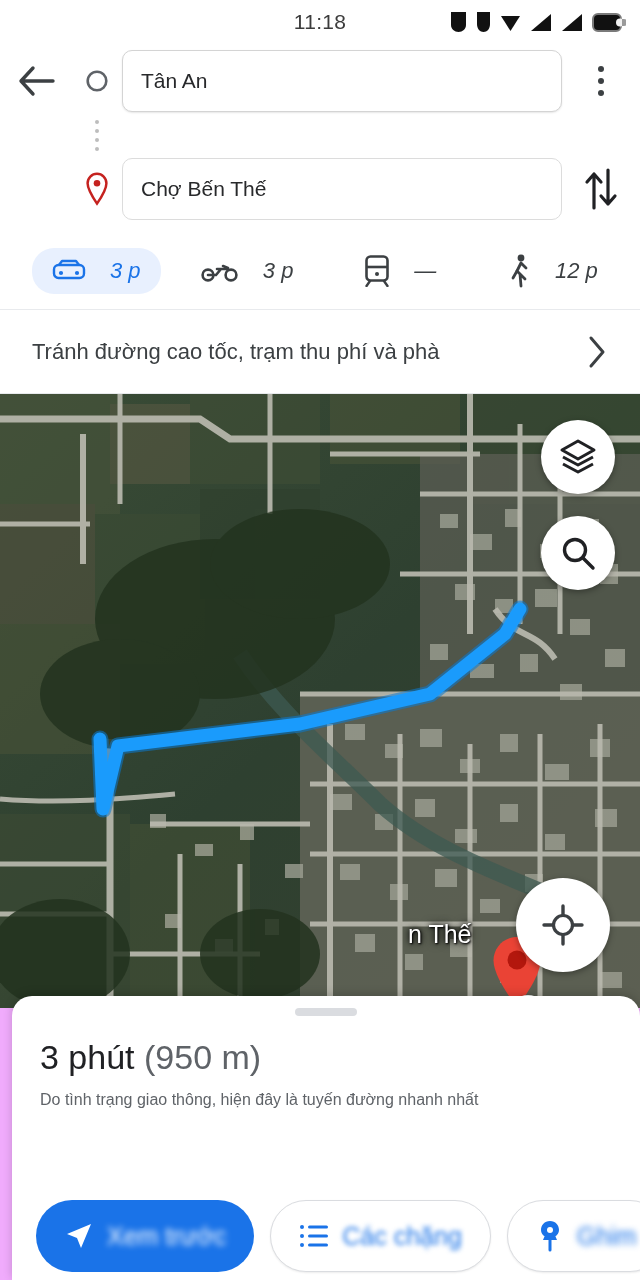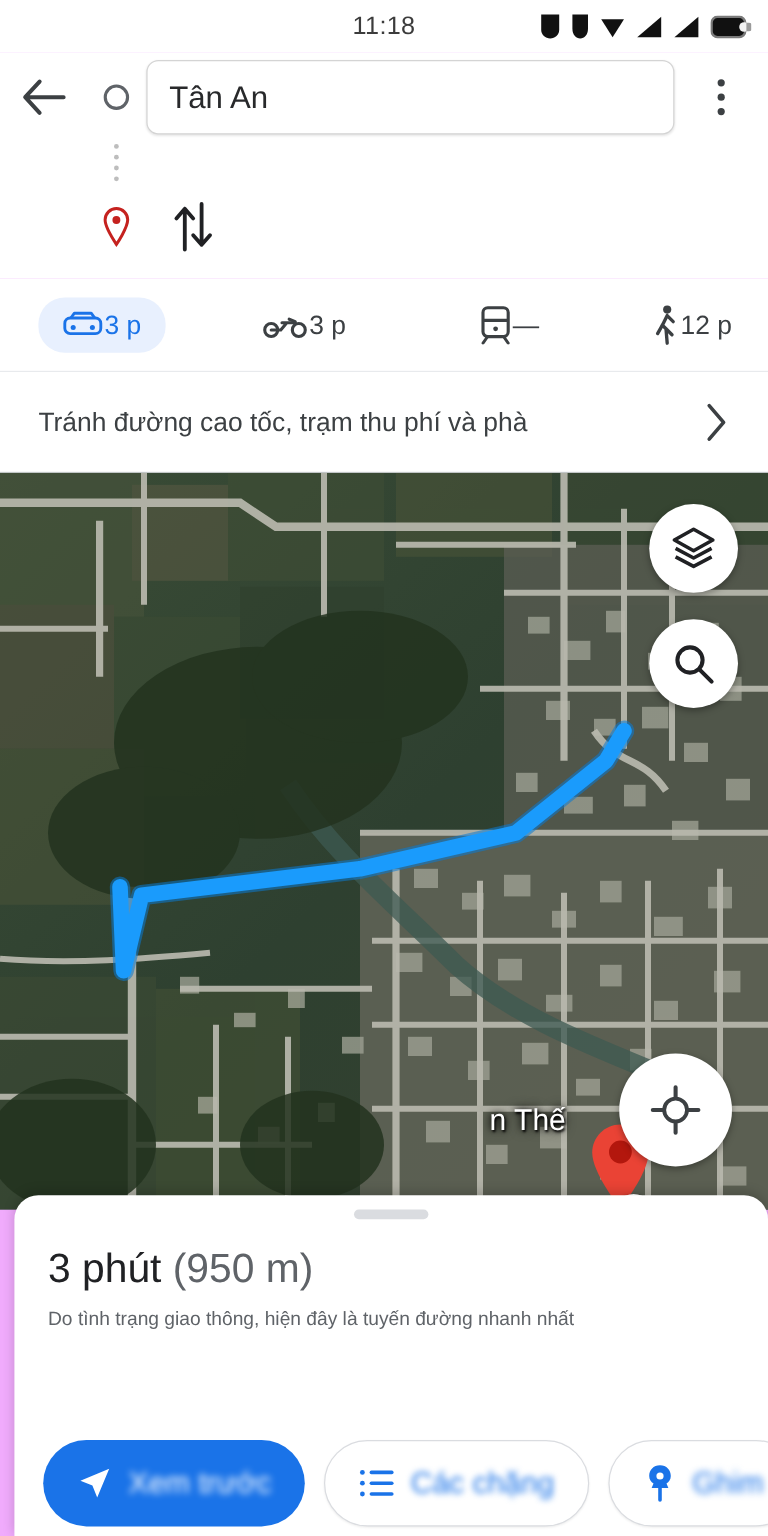--- a/index.html
+++ b/index.html
@@ -23,39 +23,39 @@
   .si { display:block; }
 
   
   .header { background:#fff; padding: 0 0 6px 0; position: relative; }
   .row-origin, .row-dest { display:flex; align-items:center; height: 74px; }
   .back-btn { width: 72px; display:flex; align-items:center; justify-content:center; }
   .nodecol { width: 50px; display:flex; align-items:center; justify-content:center; }
   .field {
     flex: 1; height: 62px; border: 1px solid #dcdcdc; border-radius: 10px;
     display: flex; align-items: center; padding: 0 18px; background: #fff;
-    font-size: 26px; color: #28292b; overflow: hidden; white-space: nowrap;
+    font-size: 21px; color: #28292b; overflow: hidden; white-space: nowrap;
   }
   .field.focused { border-color: #d4d4d4; box-shadow: 0 1px 2px rgba(0,0,0,.10); }
   .endcol { width: 78px; display:flex; align-items:center; justify-content:center; }
   .dots-vert { display:flex; flex-direction:column; gap:6px; align-items:center; }
   .dots-vert i { width:6px; height:6px; border-radius:50%; background:#3c4043; display:block; }
   .dotted-line { display:flex; flex-direction:column; gap:5px; align-items:center; }
   .dotted-line i { width:4px; height:4px; border-radius:50%; background:#bdbdbd; display:block; }
   .connector { height: 34px; display:flex; }
 
   
   .modes {
     display:flex; align-items:center; height: 78px;
     padding: 0 10px; background:#fff;
     border-bottom: 1px solid #e8eaed;
   }
   .mode {
-    display:flex; align-items:center; gap: 1px;
-    padding: 10px 20px; border-radius: 22px; flex: 1; justify-content:flex-end;
+    display:flex; align-items:center; gap: 24px;
+    padding: 10px 20px; border-radius: 22px; flex: 1; justify-content:center;font-style:italic;
   }
   .mode.active { background: #e8f0fe; flex: 0 0 auto; margin-left: 22px; margin-right: 10px;}
   .mode .lbl { font-size: 22px; color: #3c4043; }
   .mode.active .lbl { color: #1a73e8; }
 
   
   .options {
     display:flex; align-items:center; justify-content:space-between;
     height: 84px; padding: 0 32px; background:#fff;
     border-bottom: 1px solid #e8eaed;
@@ -179,20 +179,23 @@
       </div>
     </div>
 
     <div class="row-dest">
       <div class="back-btn"></div>
       <div class="nodecol">
         <svg width="28" height="34" viewBox="0 0 24 30">
           <path d="M12 1.6c-4.6 0-8.3 3.7-8.3 8.3 0 6 8.3 18 8.3 18s8.3-12 8.3-18c0-4.6-3.7-8.3-8.3-8.3z" fill="none" stroke="#c5221f" stroke-width="2.2"></path>
           <circle cx="12" cy="10" r="2.9" fill="#c5221f"></circle>
         </svg>
+      </div>
+      <div class="field">
+        <span>Chợ Bến Thế</span>
       </div>
       <div class="endcol">
         <svg width="40" height="44" viewBox="0 0 40 44">
           <path d="M13 41V7m0 0l-7 8m7-8l7 8" fill="none" stroke="#202124" stroke-width="3.2" stroke-linecap="round" stroke-linejoin="round"></path>
           <path d="M27 3v34m0 0l7-8m-7 8l-7-8" fill="none" stroke="#202124" stroke-width="3.2" stroke-linecap="round" stroke-linejoin="round"></path>
         </svg>
       </div>
     </div>
   </div>
 

